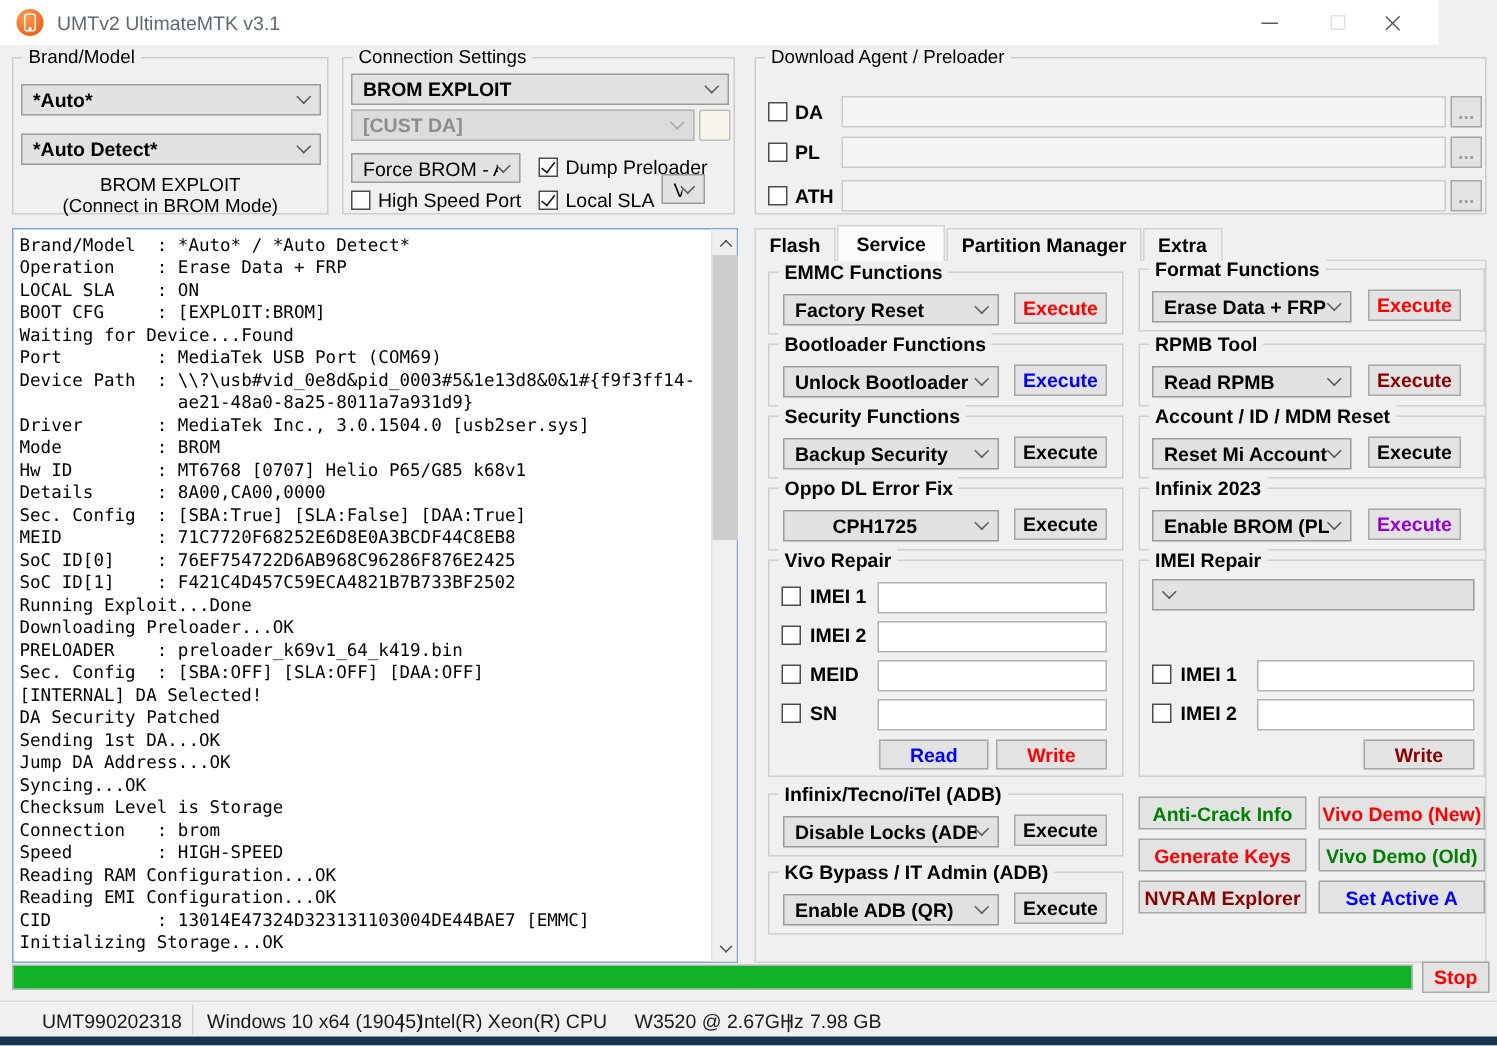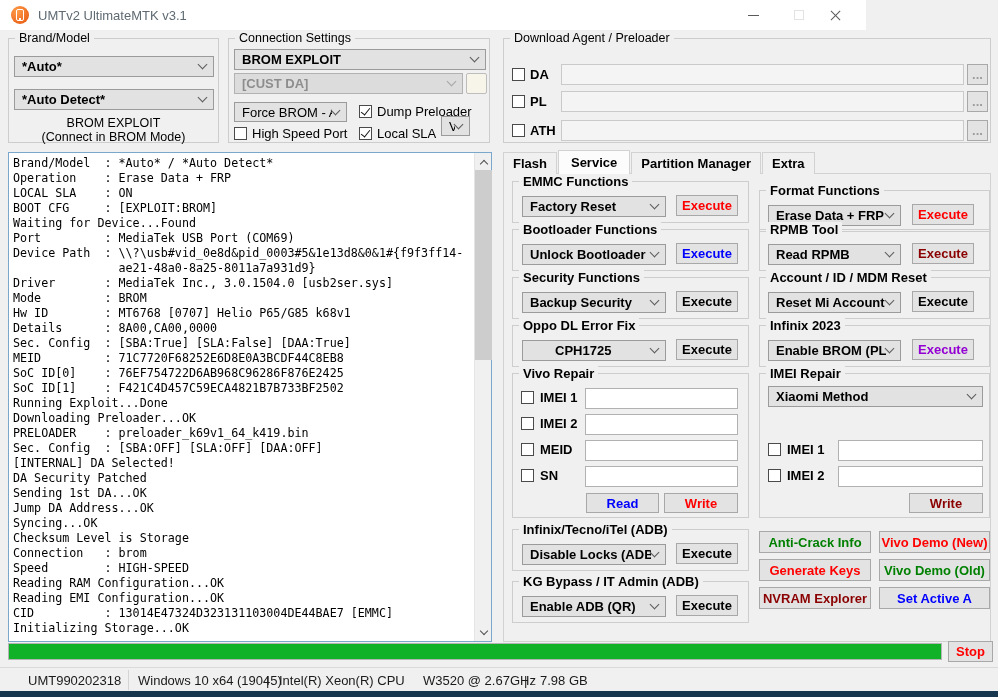--- a/index.html
+++ b/index.html
@@ -1,21 +1,21 @@
 <!DOCTYPE html>
 <html><head>
 <meta charset="utf-8">
 <style>
   * { margin:0; padding:0; box-sizing:border-box; }
   html,body { width:998px; height:697px; }
   body { font-family:"Liberation Sans",sans-serif; background:#f0f0f0; }
   .window { position:relative; width:998px; height:697px; background:#f0f0f0; overflow:hidden; }
 
   
-  .titlebar { position:absolute; left:0; top:0; width:866px; height:30px; background:#ffffff; }
+  .titlebar { position:absolute; left:0; top:0; width:959px; height:30px; background:#ffffff; }
   .app-icon { position:absolute; left:11px; top:6px; width:18px; height:18px; border-radius:50%;
               background:radial-gradient(circle at 35% 30%, #ff9d49, #ec671c 72%); }
   .app-icon .phone { position:absolute; left:5px; top:3px; width:8px; height:12px;
               border:1.4px solid #fff; border-radius:2px; }
   .app-icon .phone::after { content:""; position:absolute; left:1.5px; bottom:0.5px; width:2.5px; height:1.4px; background:#fff; }
   .title-text { position:absolute; left:38px; top:8px; font-size:13px; color:#5f6a72; }
   .win-btn { position:absolute; top:0; width:45px; height:30px; display:flex; align-items:center; justify-content:center; }
   .wb-min { right:90px; } .wb-max { right:45px; } .wb-close { right:8px; }
   .glyph-min { width:11px; height:1px; background:#5a5a5a; }
   .glyph-max { width:10px; height:10px; border:1px solid #e3e3e3; }
@@ -287,21 +287,21 @@
 
     <div class="fg" style="left:8px; top:407px; width:237px; height:42px;">
       <div class="grp-label b">KG Bypass / IT Admin (ADB)</div>
       <div class="combo" style="left:9px; top:14px; width:144px;">
         <span class="txt">Enable ADB (QR)</span>
         <span class="chev"></span>
       </div>
       <div class="btn" style="left: 163px; top: 13px; width: 62px; height: 21px; color: rgb(0, 0, 0);">Execute</div>
     </div>
 
-    <div class="fg" style="left:255px; top:16px; width:231px; height:42px;padding-left:41px;">
+    <div class="fg" style="left:255px; top:5px; width:231px; height:42px;padding-left:41px;">
       <div class="grp-label b">Format Functions</div>
       <div class="combo" style="left:8px; top:14px; width:133px;">
         <span class="txt">Erase Data + FRP</span>
         <span class="chev"></span>
       </div>
       <div class="btn" style="left: 152px; top: 13px; width: 62px; height: 21px; color: rgb(255, 0, 0);">Execute</div>
     </div>
 
     <div class="fg" style="left:255px; top:55px; width:231px; height:42px;">
       <div class="grp-label b">RPMB Tool</div>
@@ -326,21 +326,20 @@
       <div class="combo" style="left:8px; top:14px; width:133px;">
         <span class="txt">Enable BROM (PL)</span>
         <span class="chev"></span>
       </div>
       <div class="btn" style="left: 152px; top: 13px; width: 62px; height: 21px; color: rgb(148, 0, 211);">Execute</div>
     </div>
 
     <div class="fg" style="left:255px; top:199px; width:231px; height:145px;">
       <div class="grp-label b">IMEI Repair</div>
       <div class="combo" style="left:8px; top:12px; width:215px;">
-        <span class="txt">Xiaomi Method</span>
         <span class="chev"></span>
       </div>
 
       <div class="cb" style="left:8px; top:69px;"></div>
       <div class="cb-label b" style="left:27px; top:68px;">IMEI 1</div>
       <input class="field" style="left: 78px; top: 66px; width: 145px;" value="">
 
       <div class="cb" style="left:8px; top:95px;"></div>
       <div class="cb-label b" style="left:27px; top:94px;">IMEI 2</div>
       <input class="field" style="left: 78px; top: 92px; width: 145px;" value="">

